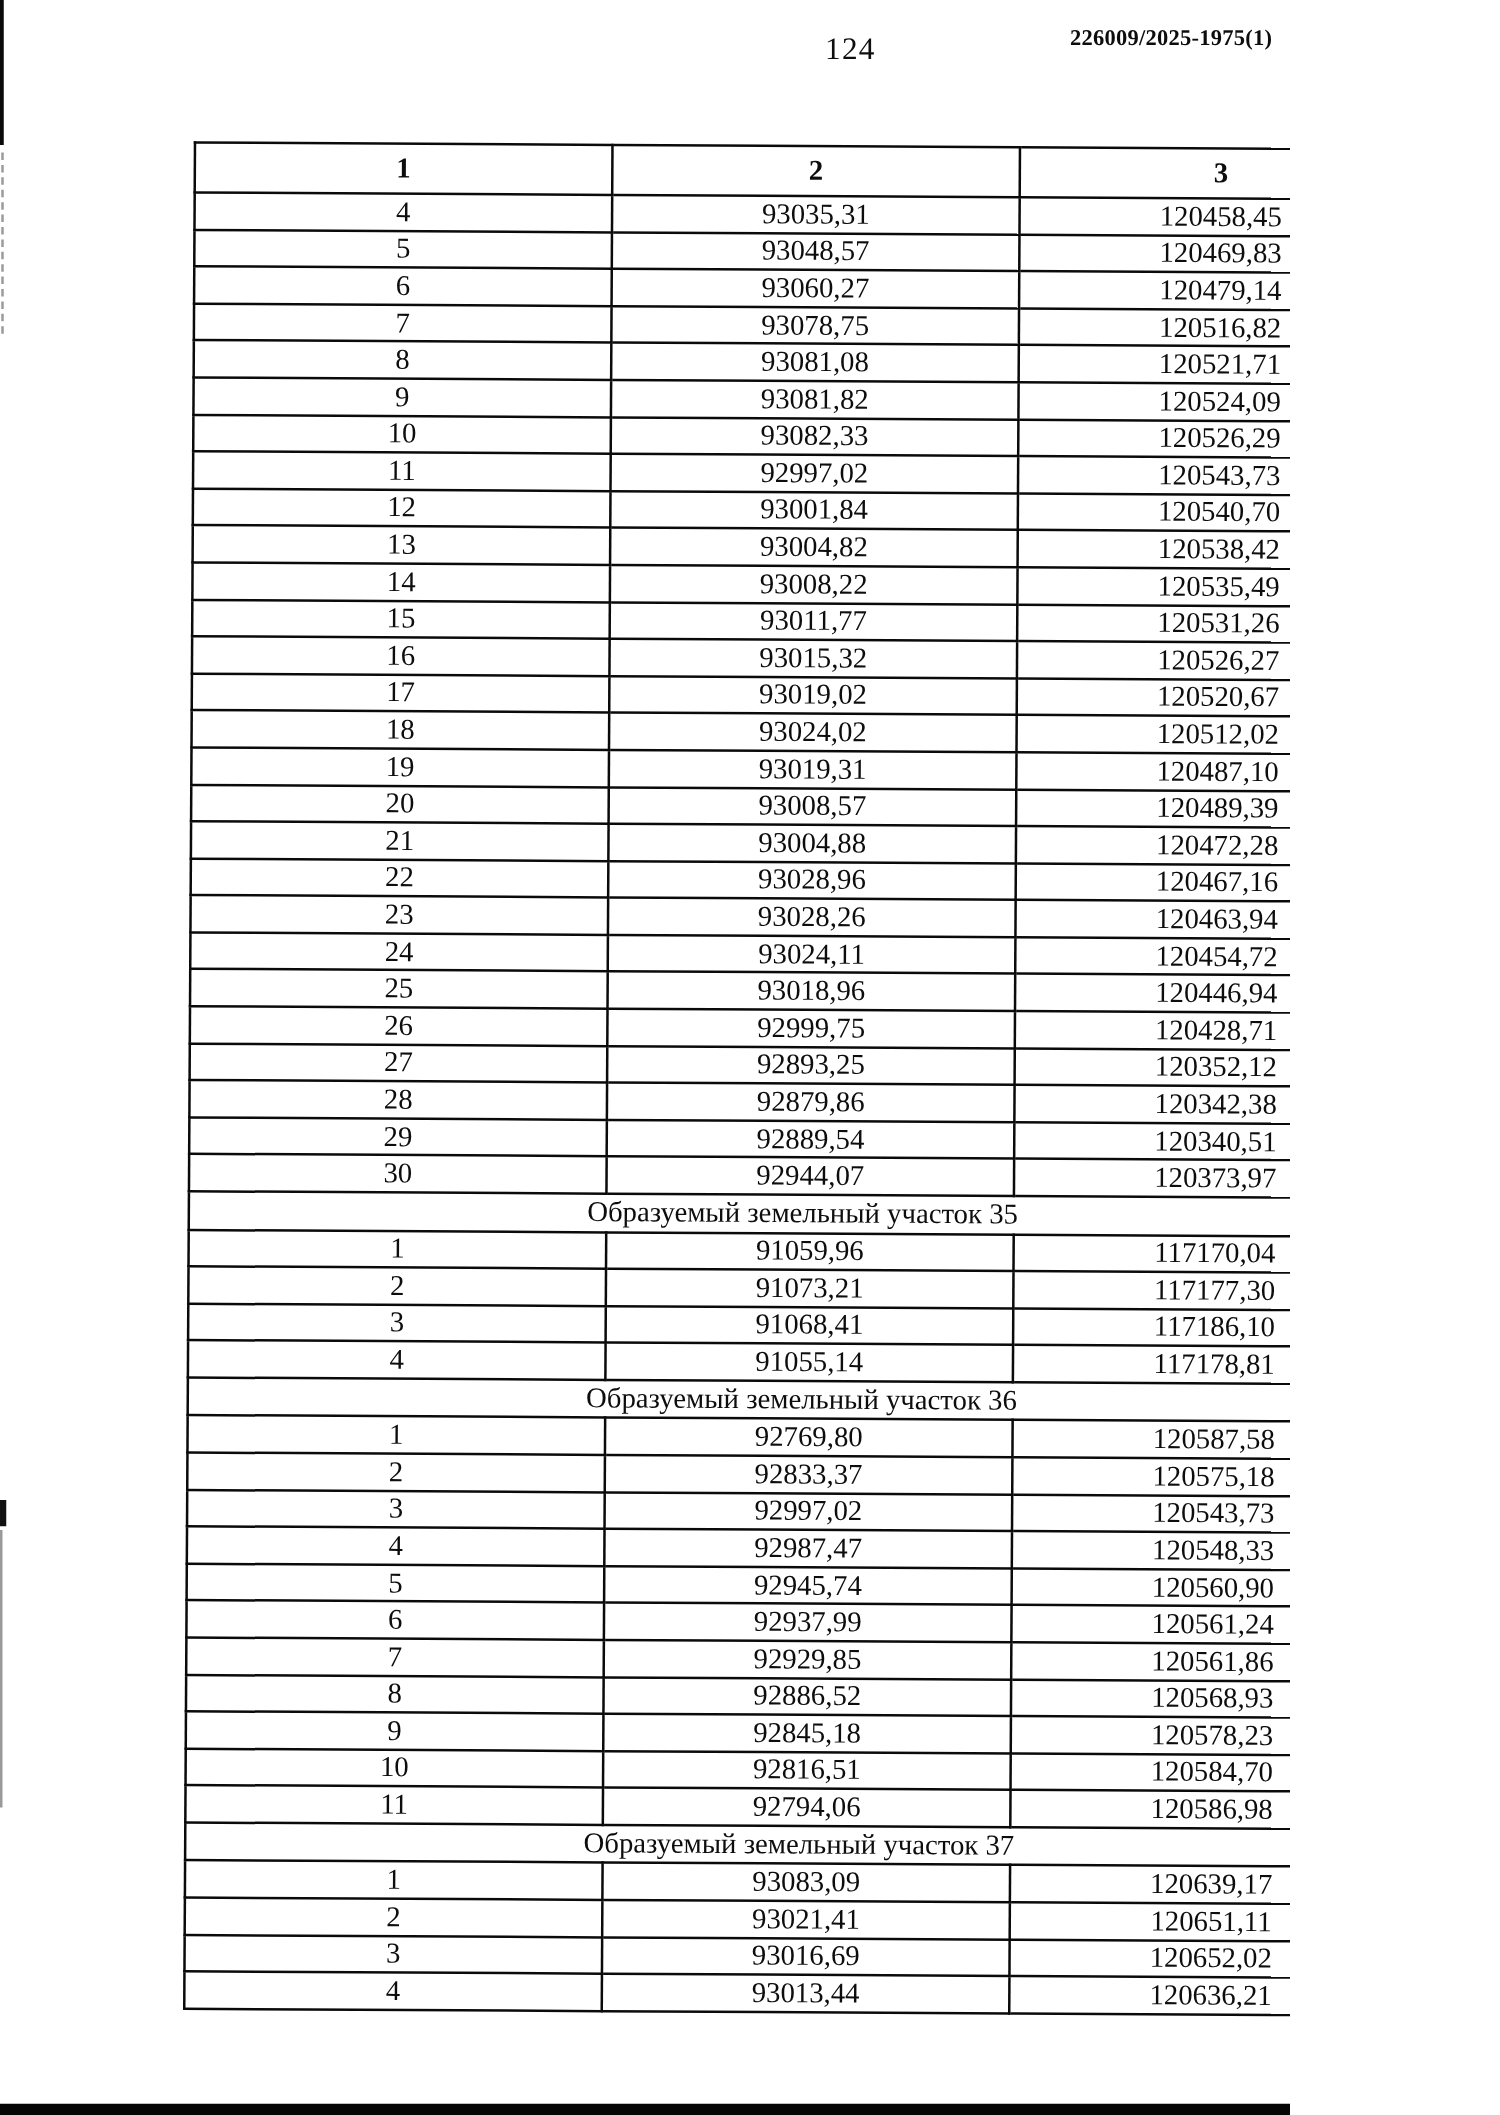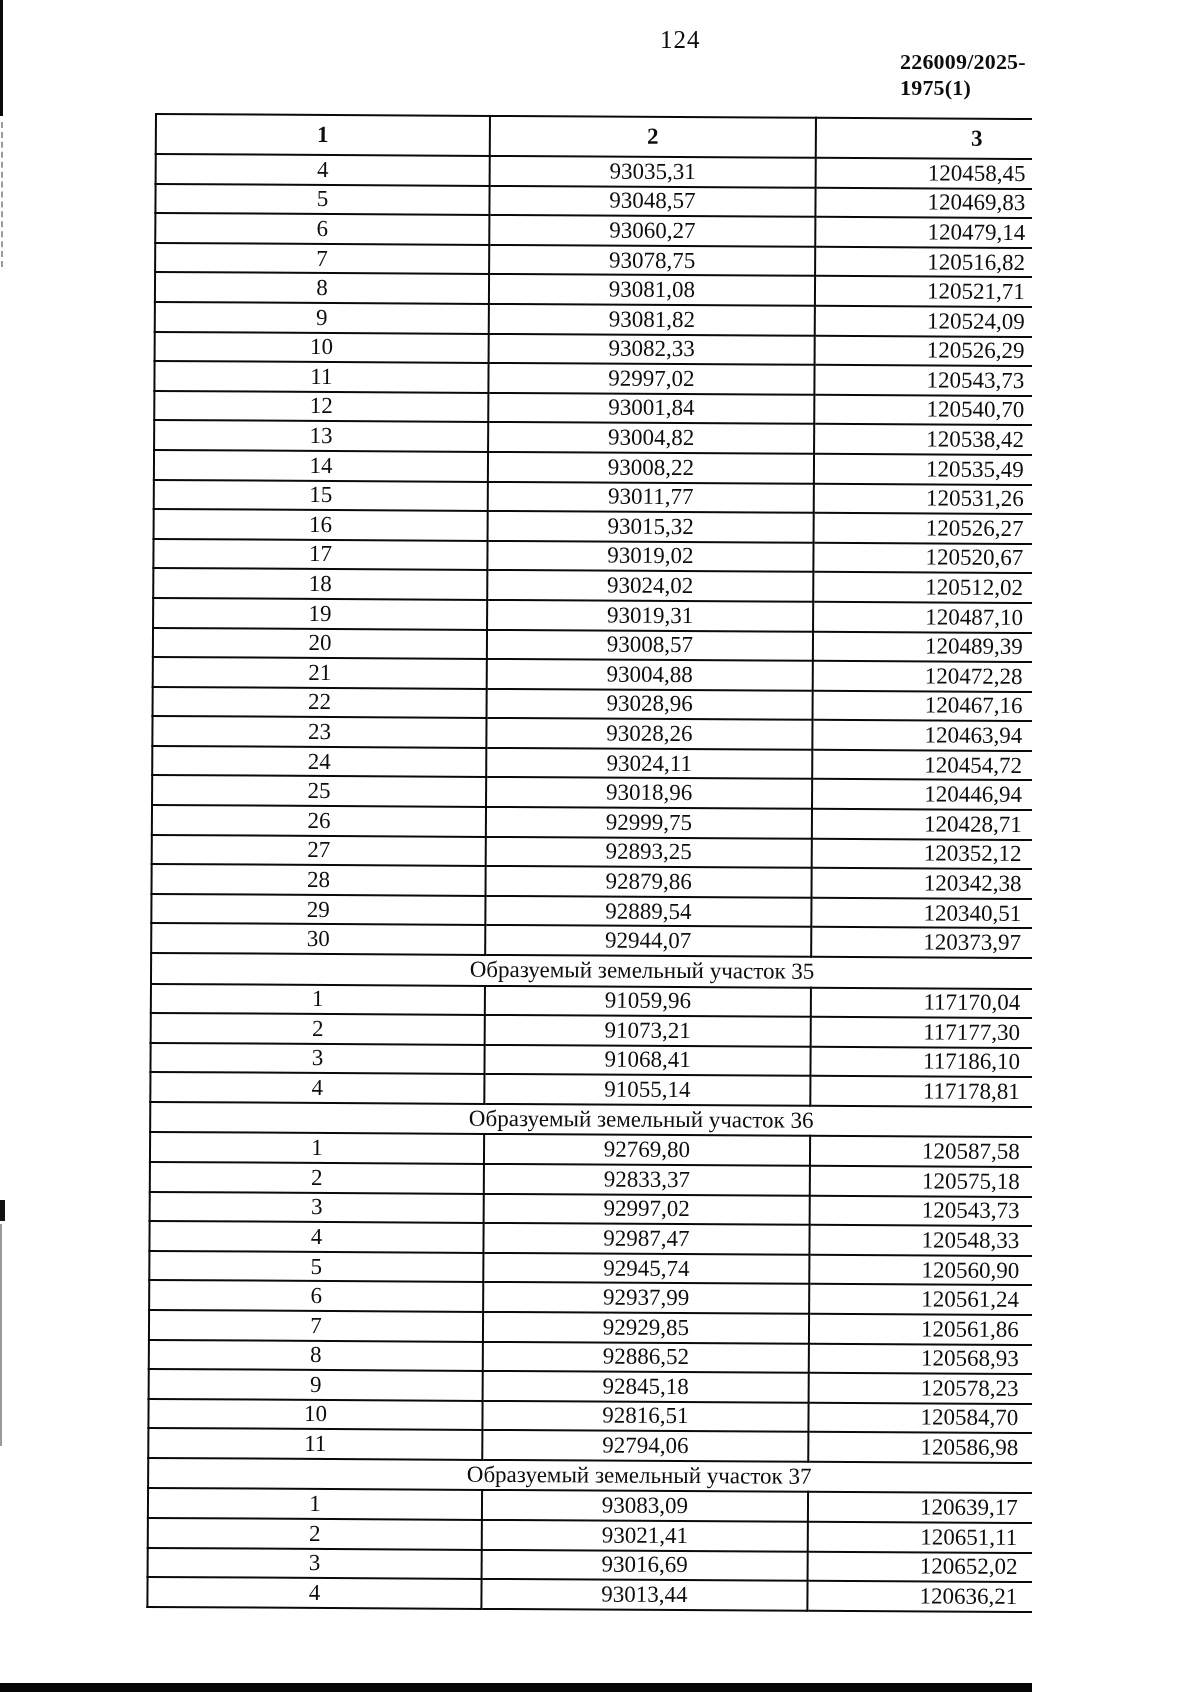--- a/index.html
+++ b/index.html
@@ -20,25 +20,24 @@
   .page-num {
     position: absolute;
     left: 660px;
     top: 26px;
     font-size: 25px;
     letter-spacing: 1px;
   }
   .doc-num {
     position: absolute;
     left: 856px;
-    top: 49px;
-    font-size: 22px;
+    top: 20px;
+    font-size: 18px;
     font-weight: 700;
     letter-spacing: 0.2px;
-    margin-left: 44px;
   }
   
   .table-wrap {
     position: absolute;
     left: 155px;
     top: 113px;
     width: 982px;
     transform: rotate(0.33deg);
     transform-origin: 0 0;
   }

